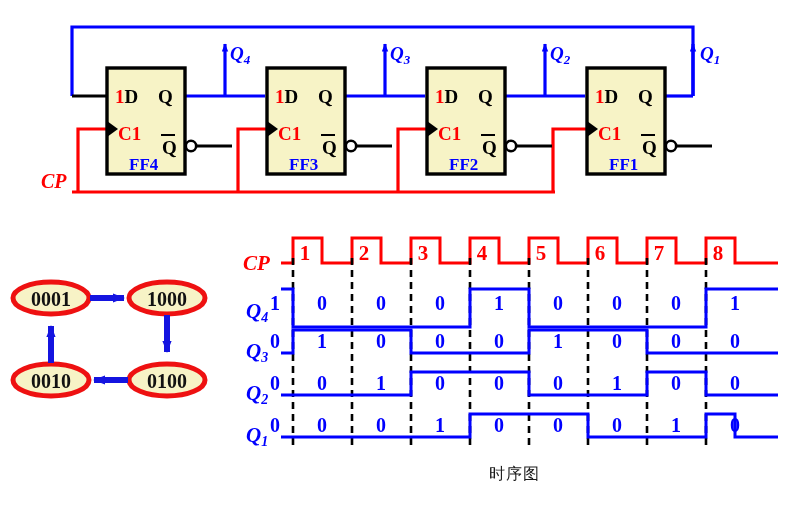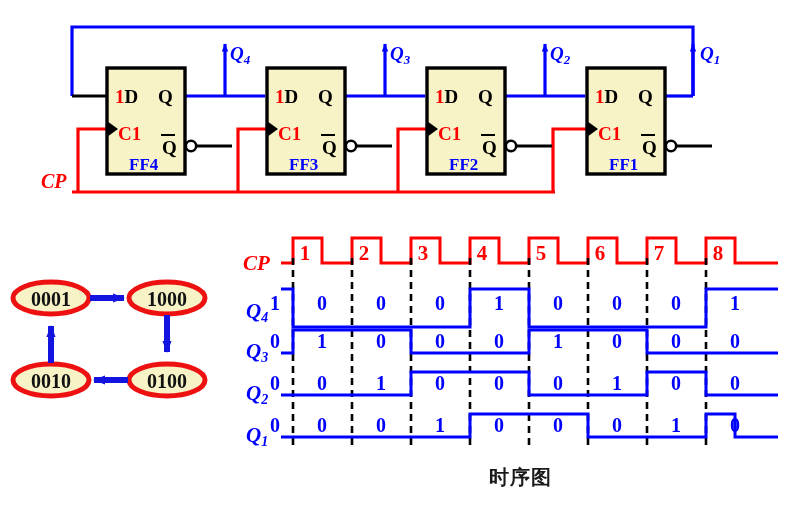--- a/index.html
+++ b/index.html
@@ -1,21 +1,21 @@
 <!DOCTYPE html>
 <html><head>
 <meta charset="utf-8">
 <style>
   html,body{margin:0;padding:0;background:#ffffff;}
   body{width:805px;height:525px;position:relative;overflow:hidden;
        font-family:"Liberation Serif", serif;}
   #stage{position:absolute;left:0;top:0;width:805px;height:525px;}
   svg{display:block;}
-  .caption{position:absolute;font-family:"DejaVu Sans", sans-serif;font-weight:bold;
-           font-size:20px;color:#1a1a1a;letter-spacing:1px;}
+  .caption{position:absolute;font-family:"DejaVu Sans", sans-serif;font-weight:normal;
+           font-size:16px;color:#1a1a1a;letter-spacing:1px;}
 </style>
 </head>
 <body>
 
 <div id="stage">
   <svg width="805" height="525" viewBox="0 0 805 525">
     <defs>
       <marker id="arrBlue" markerWidth="9" markerHeight="9" refX="7.5" refY="3.2" orient="auto" markerUnits="userSpaceOnUse">
         <path d="M0,0 L8,3.2 L0,6.4 z" fill="#0000ff"></path>
       </marker>

